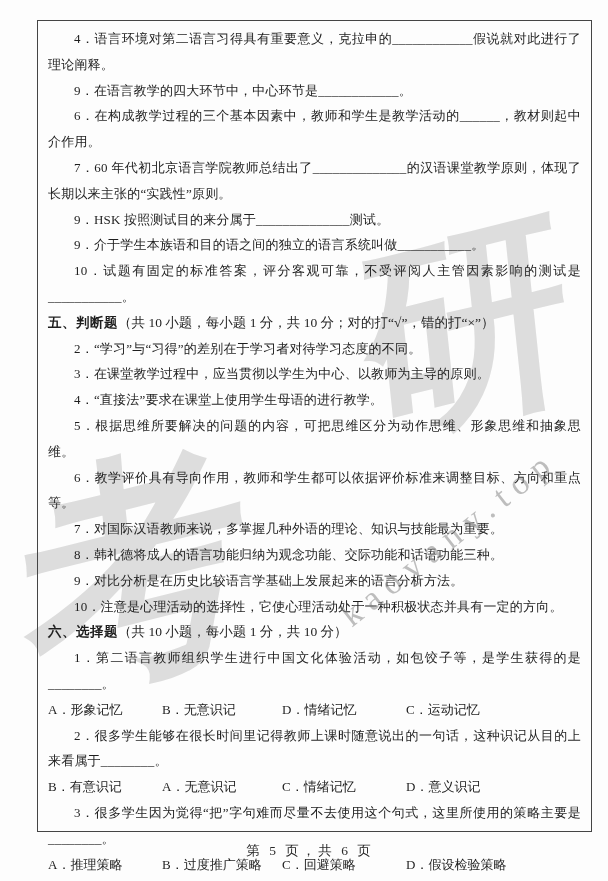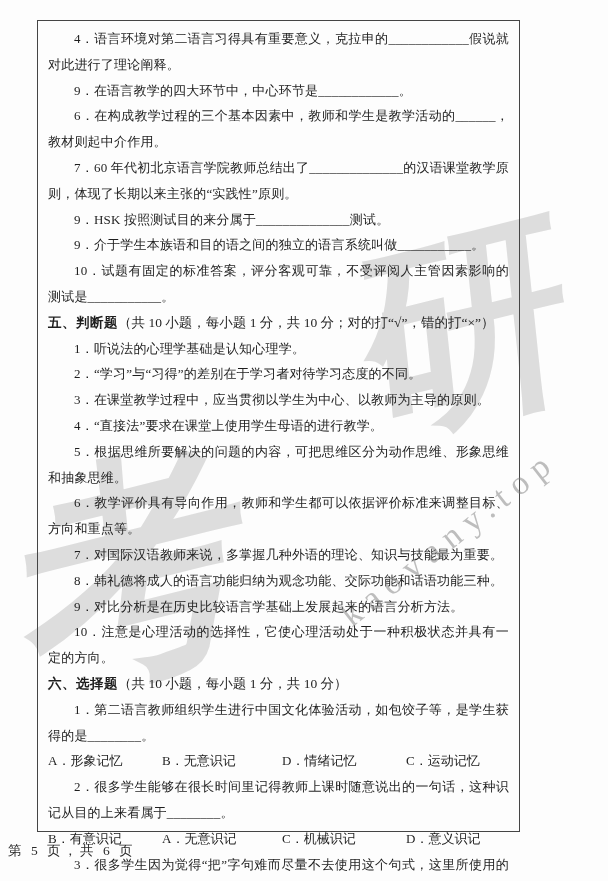--- a/index.html
+++ b/index.html
@@ -6,21 +6,21 @@
   body {
     width:608px; height:881px;
     background:#fdfdfd;
     overflow:hidden;
     position:relative;
     font-family:"Liberation Serif","DejaVu Serif",serif;
     color:#1e1e1e;
   }
   .frame {
     position:absolute; left:37px; top:20px;
-    width:483px; height:812px;
+    width:555px; height:812px;
     border:1px solid #454545;
     box-sizing:border-box;
     padding:5px 10px 0 10px;
     z-index:2;
   }
   .q {
     margin:0;
     font-size:13px;
     line-height:25.8px;
     text-align:justify;
@@ -39,22 +39,23 @@
     letter-spacing:0.5px;
   }
   .opts {
     display:grid;
     grid-template-columns:114px 120px 124px auto;
     font-size:13px;
     line-height:25.8px;
   }
   .opts span { white-space:nowrap; }
   .footer {
-    position:absolute; left:8px; top:842px;
+    position:absolute; left:16px; top:842px;
     width:588px;
+    text-align:center;
     font-size:13.5px;
     letter-spacing:3px;
     z-index:2;
     color:#2a2a2a;
   }
   .wm-stamp {
     position:absolute;
     z-index:1;
     color:rgba(150,150,150,0.30);
     font-family:"DejaVu Serif",serif;
@@ -93,21 +94,20 @@
     <p class="q indent">4．语言环境对第二语言习得具有重要意义，克拉申的____________假说就对此进行了理论阐释。</p>
     <p class="q indent">9．在语言教学的四大环节中，中心环节是____________。</p>
     <p class="q indent">6．在构成教学过程的三个基本因素中，教师和学生是教学活动的______，教材则起中介作用。</p>
     <p class="q indent">7．60 年代初北京语言学院教师总结出了______________的汉语课堂教学原则，体现了长期以来主张的“实践性”原则。</p>
     <p class="q indent">9．HSK 按照测试目的来分属于______________测试。</p>
     <p class="q indent">9．介于学生本族语和目的语之间的独立的语言系统叫做___________。</p>
     <p class="q indent">10．试题有固定的标准答案，评分客观可靠，不受评阅人主管因素影响的测试是___________。</p>
 
     <p class="sec"><b>五、判断题</b><span>（共 10 小题，每小题 1 分，共 10 分；对的打“√”，错的打“×”）</span></p>
 
-    <p class="q indent">1．听说法的心理学基础是认知心理学。</p>
     <p class="q indent">2．“学习”与“习得”的差别在于学习者对待学习态度的不同。</p>
     <p class="q indent">3．在课堂教学过程中，应当贯彻以学生为中心、以教师为主导的原则。</p>
     <p class="q indent">4．“直接法”要求在课堂上使用学生母语的进行教学。</p>
     <p class="q indent">5．根据思维所要解决的问题的内容，可把思维区分为动作思维、形象思维和抽象思维。</p>
     <p class="q indent">6．教学评价具有导向作用，教师和学生都可以依据评价标准来调整目标、方向和重点等。</p>
     <p class="q indent">7．对国际汉语教师来说，多掌握几种外语的理论、知识与技能最为重要。</p>
     <p class="q indent">8．韩礼德将成人的语言功能归纳为观念功能、交际功能和话语功能三种。</p>
     <p class="q indent">9．对比分析是在历史比较语言学基础上发展起来的语言分析方法。</p>
     <p class="q indent">10．注意是心理活动的选择性，它使心理活动处于一种积极状态并具有一定的方向。</p>
 
@@ -118,21 +118,21 @@
       <span>A．形象记忆</span>
       <span>B．无意识记</span>
       <span>D．情绪记忆</span>
       <span>C．运动记忆</span>
     </div>
 
     <p class="q indent">2．很多学生能够在很长时间里记得教师上课时随意说出的一句话，这种识记从目的上来看属于________。</p>
     <div class="opts">
       <span>B．有意识记</span>
       <span>A．无意识记</span>
-      <span>C．机械识记</span>
+      <span>C．情绪记忆</span>
       <span>D．意义识记</span>
     </div>
 
     <p class="q indent">3．很多学生因为觉得“把”字句难而尽量不去使用这个句式，这里所使用的策略主要是________。</p>
     <div class="opts">
       <span>A．推理策略</span>
       <span>B．过度推广策略</span>
       <span>C．回避策略</span>
       <span>D．假设检验策略</span>
     </div>

